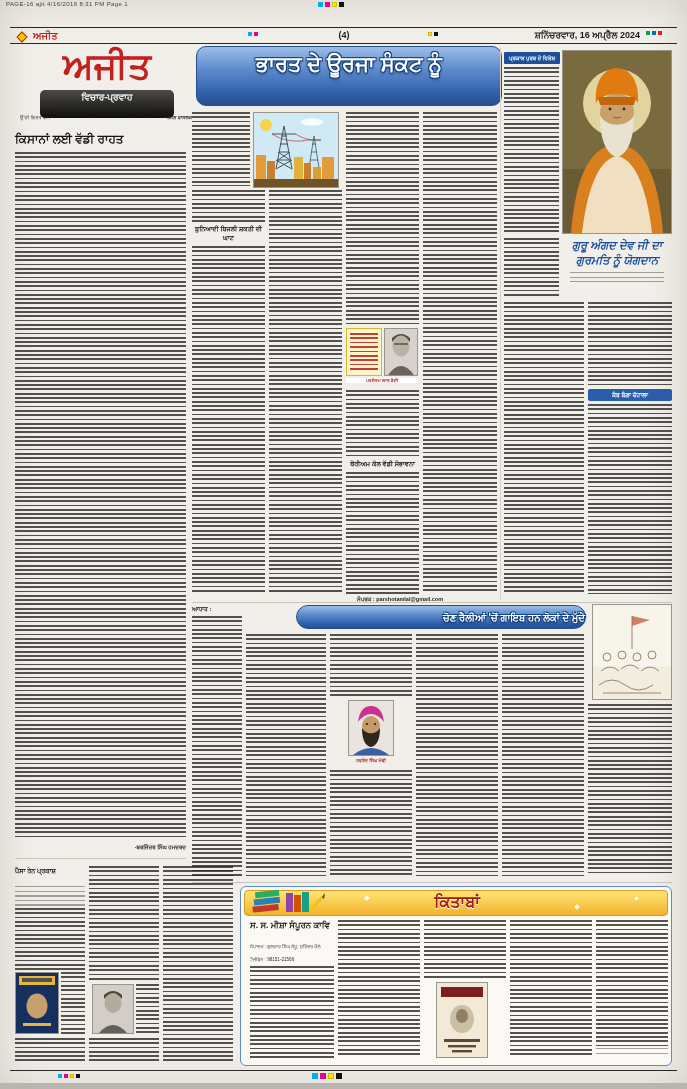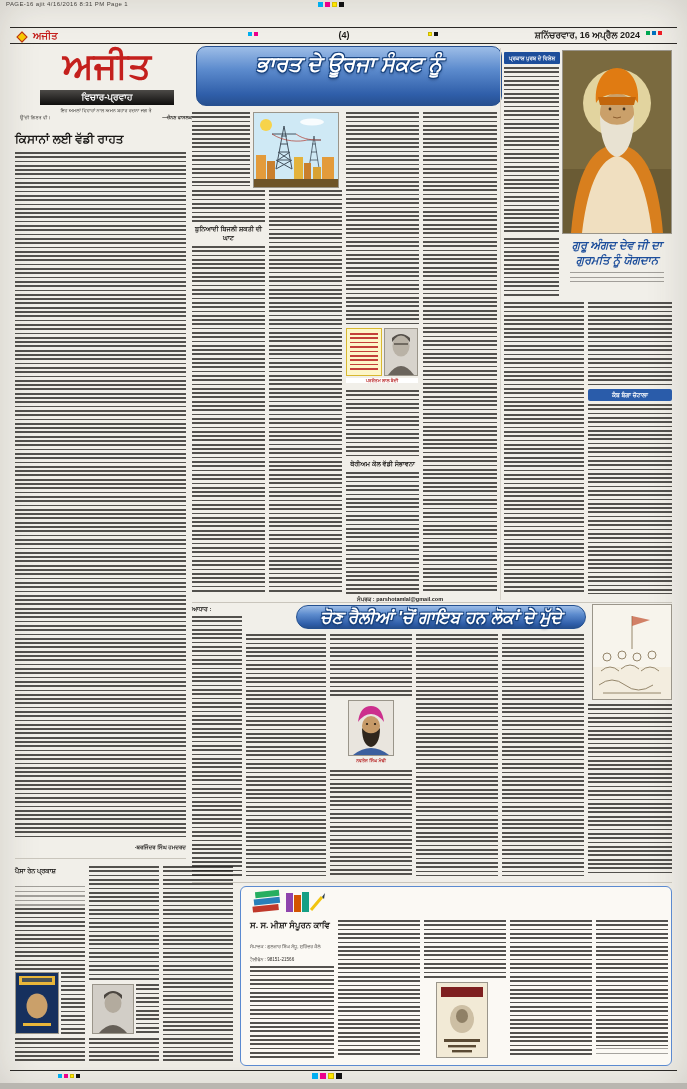--- a/index.html
+++ b/index.html
@@ -29,21 +29,20 @@
   .fill-red {
     background-image: repeating-linear-gradient(180deg,
       rgba(185,32,32,.85) 0px, rgba(185,32,32,.85) 1.6px,
       rgba(0,0,0,0) 1.6px, rgba(0,0,0,0) 4.4px);
   }
 
   .blue-grad { background:linear-gradient(180deg,#9dbde7 0%,#5d8cce 38%,#2f5ea9 82%,#27508f 100%); }
   .outline-white {
     color:#fff;
     text-shadow:1px 1px 0 #16427f,-1px -1px 0 #16427f,1px -1px 0 #16427f,-1px 1px 0 #16427f,0 2px 3px rgba(10,30,70,.55);
-    font-style:italic;
   }
   .sq { display:inline-block; width:5px; height:5px; margin-right:2px; vertical-align:top; }
   .sq-s { width:4px; height:4px; }
   .diamond {
     display:inline-block; width:8px; height:8px; background:#f6c800;
     border:1px solid #b7281e; transform:rotate(45deg); margin:2px 7px 0 2px;
   }
   .center { text-align:center; }
   .right { text-align:right; }
   .bold { font-weight:bold; }
@@ -78,21 +77,21 @@
     <span class="sq sq-s" style="background:#ffe600;border:1px solid #cbb800"></span><span class="sq sq-s" style="background:#111"></span>
   </div>
 
   <div class="abs bold right" style="left:450px;top:30px;width:190px;font-size:9px;color:#1d1b18;">ਸ਼ਨਿੱਚਰਵਾਰ, 16 ਅਪ੍ਰੈਲ 2024</div>
 
   <div class="abs" style="left:646px;top:31px;">
     <span class="sq sq-s" style="background:#00a651"></span><span class="sq sq-s" style="background:#0072bc"></span><span class="sq sq-s" style="background:#ed1c24"></span>
   </div>
 
   <div class="abs bold center" style="left:26px;top:44px;width:162px;font-size:36px;line-height:44px;color:#c4201d;">ਅਜੀਤ</div>
-  <div class="abs center" style="left:40px;top:90px;width:134px;height:15px;border-radius:0;background:linear-gradient(180deg,#4c4a47,#0f0e0d);color:#fff;font-size:9px;line-height:15px;font-weight:bold;">ਵਿਚਾਰ-ਪ੍ਰਵਾਹ</div>
+  <div class="abs center" style="left:40px;top:90px;width:134px;height:28px;border-radius:5px;background:linear-gradient(180deg,#4c4a47,#0f0e0d);color:#fff;font-size:9px;line-height:15px;font-weight:bold;">ਵਿਚਾਰ-ਪ੍ਰਵਾਹ</div>
   <div class="abs center" style="left:20px;top:108px;width:172px;font-size:4.8px;color:#2a2825;">ਇਹ ਅਮਲਾਂ ਵਿਹਾਰਾਂ ਨਾਲ ਅਮਨ ਬਹਾਰ ਰਚਨਾ ਜਗ ਤੇ</div>
   <div class="abs" style="left:20px;top:115px;width:172px;font-size:4.8px;color:#2a2825;display:flex;justify-content:space-between;">
     <span>ਉੱਚੀ ਗਿਣਤ ਵੀ।</span>
     <span class="bold">—ਚੰਨਣ ਫਾਸਲਕ</span>
   </div>
 
   <div class="abs blue-grad center" style="left:196px;top:46px;width:306px;height:60px;border-radius:10px;border:1px solid #27508f;padding-top:3px;">
     <div class="bold outline-white" style="font-size:21px;line-height:28px;">ਭਾਰਤ ਦੇ ਊਰਜਾ ਸੰਕਟ ਨੂੰ</div>
   </div>
 
@@ -190,21 +189,21 @@
   <div class="abs fill-light" style="left:570px;top:272px;width:94px;height:10px;"></div>
 
   <div class="abs fill" style="left:504px;top:302px;width:80px;height:292px;"></div>
   <div class="abs fill" style="left:588px;top:302px;width:84px;height:84px;"></div>
   <div class="abs center bold" style="left:588px;top:389px;width:84px;height:12px;background:#2a5caa;color:#fff;font-size:6px;line-height:12px;border-radius:2px;">ਕੰਬ ਬੰਗਾ ਚੋਟਾਲਾ</div>
   <div class="abs fill" style="left:588px;top:404px;width:84px;height:190px;"></div>
 
   <div class="abs bold" style="left:192px;top:606px;width:50px;font-size:6px;color:#181614;">ਆਧਾਰ :</div>
   <div class="abs fill" style="left:192px;top:616px;width:50px;height:260px;"></div>
 
-  <div class="abs blue-grad center bold outline-white" style="left:296px;top:605px;width:290px;height:24px;border-radius:12px;border:1px solid #24508f;font-size:17px;line-height:24px;">ਚੋਣ ਰੈਲੀਆਂ 'ਚੋਂ ਗਾਇਬ ਹਨ ਲੋਕਾਂ ਦੇ ਮੁੱਦੇ</div>
+  <div class="abs blue-grad center bold outline-white" style="left:296px;top:605px;width:290px;height:24px;border-radius:12px;border:1px solid #24508f;font-size:10px;line-height:24px;text-align:right;">ਚੋਣ ਰੈਲੀਆਂ 'ਚੋਂ ਗਾਇਬ ਹਨ ਲੋਕਾਂ ਦੇ ਮੁੱਦੇ</div>
 
   <div class="abs pic" style="left:592px;top:604px;width:80px;height:96px;">
     <svg width="78" height="94" viewBox="0 0 78 94">
       <rect width="78" height="94" fill="#f7f4ec"></rect>
       <rect y="62" width="78" height="32" fill="#efe6d2" opacity=".5"></rect>
       <g stroke="#8a7b5e" stroke-width=".9" fill="none">
         <path d="M6,80 Q19,70 32,80 T60,80"></path>
         <path d="M8,66 Q17,58 26,66 M28,64 Q37,56 46,64 M48,66 Q57,58 66,66"></path>
         <circle cx="14" cy="52" r="4"></circle>
           <circle cx="29" cy="50" r="4"></circle>
@@ -264,20 +263,26 @@
       <path d="M6,48 Q20,32 34,48 Z" fill="#655f57"></path>
     </svg>
   </div>
   <div class="abs fill" style="left:136px;top:984px;width:23px;height:50px;"></div>
   <div class="abs fill" style="left:89px;top:1038px;width:70px;height:26px;"></div>
 
   <div class="abs fill" style="left:163px;top:866px;width:70px;height:196px;"></div>
 
   <div class="abs" style="left:240px;top:886px;width:432px;height:180px;border:1px solid #5b8ad0;border-radius:6px;background:#fbf9f4;"></div>
 
+  <div class="abs" style="left:244px;top:890px;width:424px;height:26px;border-radius:4px;border:1px solid #e09a20;background:linear-gradient(180deg,#fde475,#f3b32c);">
+    <span class="abs" style="left:120px;top:5px;width:4px;height:4px;background:#fff;transform:rotate(45deg);"></span>
+    <span class="abs" style="left:330px;top:14px;width:4px;height:4px;background:#fff;transform:rotate(45deg);"></span>
+    <span class="abs" style="left:390px;top:6px;width:3px;height:3px;background:#fff;transform:rotate(45deg);"></span>
+    <div class="abs bold center" style="left:112px;top:2px;width:200px;font-size:16px;color:#9e1a1a;text-shadow:0 1px 0 #fff;">ਕਿਤਾਬਾਂ</div>
+  </div>
   <div class="abs" style="left:248px;top:888px;width:78px;height:28px;">
     <svg width="78" height="28" viewBox="0 0 78 28">
       <g transform="rotate(-6 20 14)">
         <rect x="4" y="17" width="26" height="6" fill="#c0392b"></rect>
         <rect x="6" y="10" width="26" height="6" fill="#2980b9"></rect>
         <rect x="8" y="3" width="24" height="6" fill="#27ae60"></rect>
       </g>
       <rect x="38" y="5" width="7" height="19" fill="#8e44ad"></rect>
       <rect x="46" y="7" width="7" height="17" fill="#d35400"></rect>
       <rect x="54" y="4" width="7" height="20" fill="#16a085"></rect>

